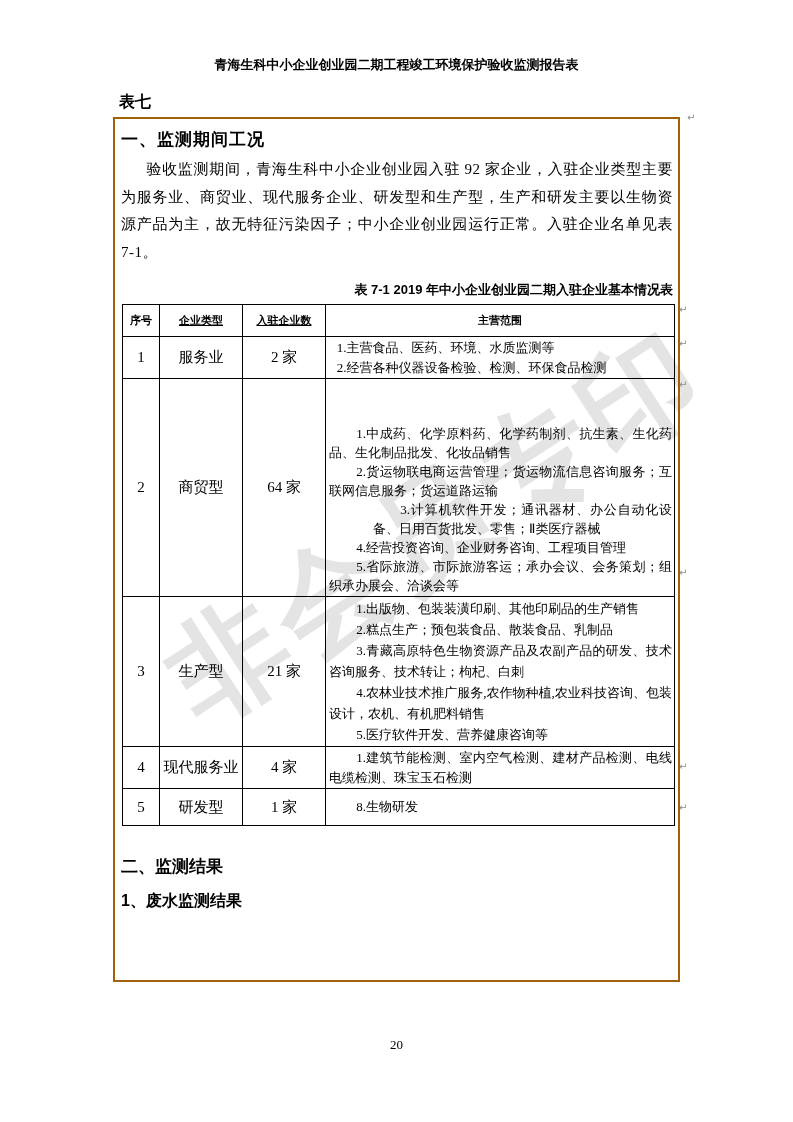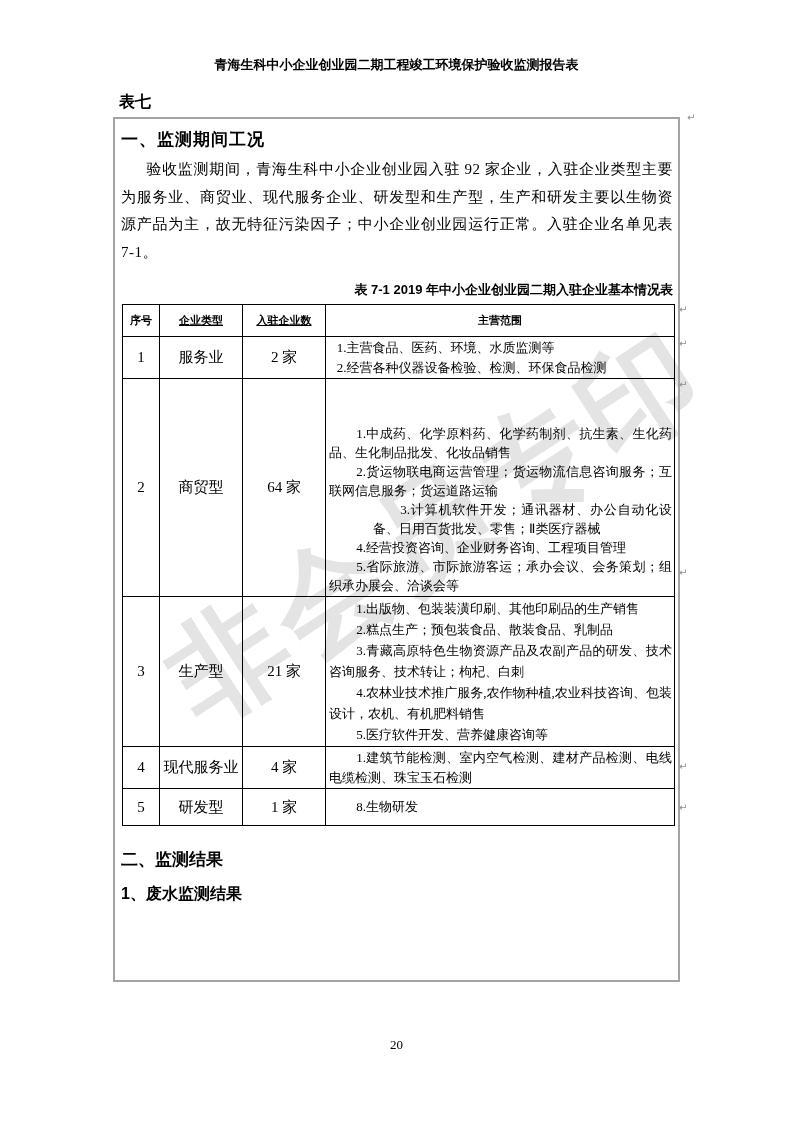--- a/index.html
+++ b/index.html
@@ -17,21 +17,21 @@
   .doc-title {
     position:absolute; top:56px; left:0; width:100%; text-align:center;
     font-size:13px; font-weight:bold; z-index:1;
   }
   .table-label {
     position:absolute; top:92px; left:119px; font-size:16px; font-weight:bold;
     z-index:1; font-family:"Liberation Sans", sans-serif;
   }
   .main-box {
     position:absolute; left:113px; top:117px; width:567px; height:865px;
-    border:2px solid #a3a3a3; box-sizing:border-box; z-index:1;
+    border:2px solid #a16207; box-sizing:border-box; z-index:1;
     padding:0 5px; background:transparent;
   }
   .sec-heading {
     margin:9px 0 0 1px; font-size:17px; font-weight:bold;
     font-family:"Liberation Sans", sans-serif; letter-spacing:1px;
   }
   .body-para {
     margin:5px 0 0 1px; font-size:15px; line-height:27.5px;
     text-align:justify; text-indent:1.7em; letter-spacing:0.5px;
   }
@@ -50,21 +50,21 @@
   }
   .company-table thead th.u { text-decoration:underline; }
   td.c { text-align:center; font-size:15px; vertical-align:middle; padding:0; }
   td.scope { font-size:13px; vertical-align:middle; padding:1px 2px 1px 3px; }
   td.scope p { margin:0; text-indent:2.1em; text-align:justify; }
   tr.r0 td.scope p { text-indent:0.6em; }
   .sub-heading {
     margin:13px 0 0 1px; font-size:16px; font-weight:bold;
     font-family:"Liberation Sans", sans-serif;
   }
-  .s2 { margin-top:22px; letter-spacing:0; }
+  .s2 { margin-top:29px; letter-spacing:0; }
   .p2 { text-indent:2.2em; margin-top:11px; letter-spacing:0.5px; }
   .page-number {
     position:absolute; top:1037px; left:0; width:100%; text-align:center;
     font-size:13px; z-index:1;
   }
   .mark {
     position:absolute; font-size:10px; line-height:10px; z-index:2;
     color:#8d8d8d; font-family:"DejaVu Sans", sans-serif; user-select:none;
   }
 </style>

